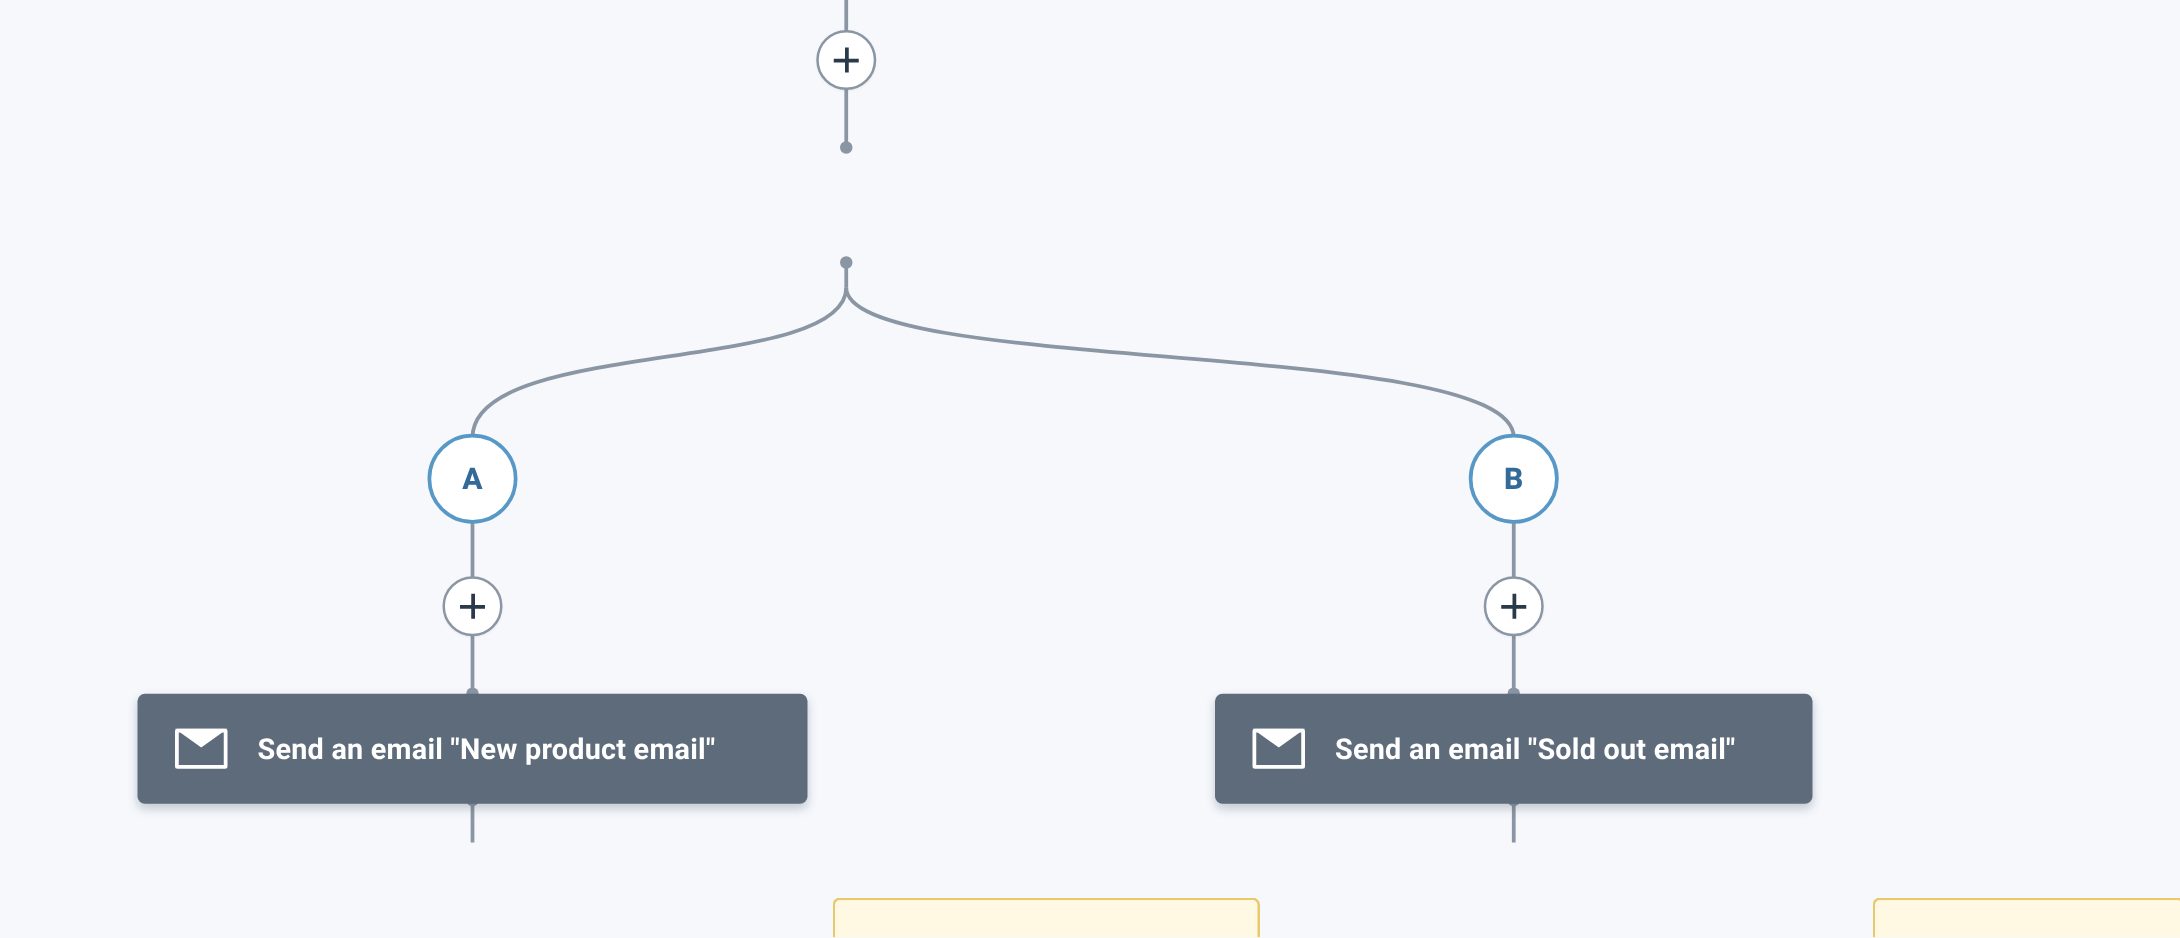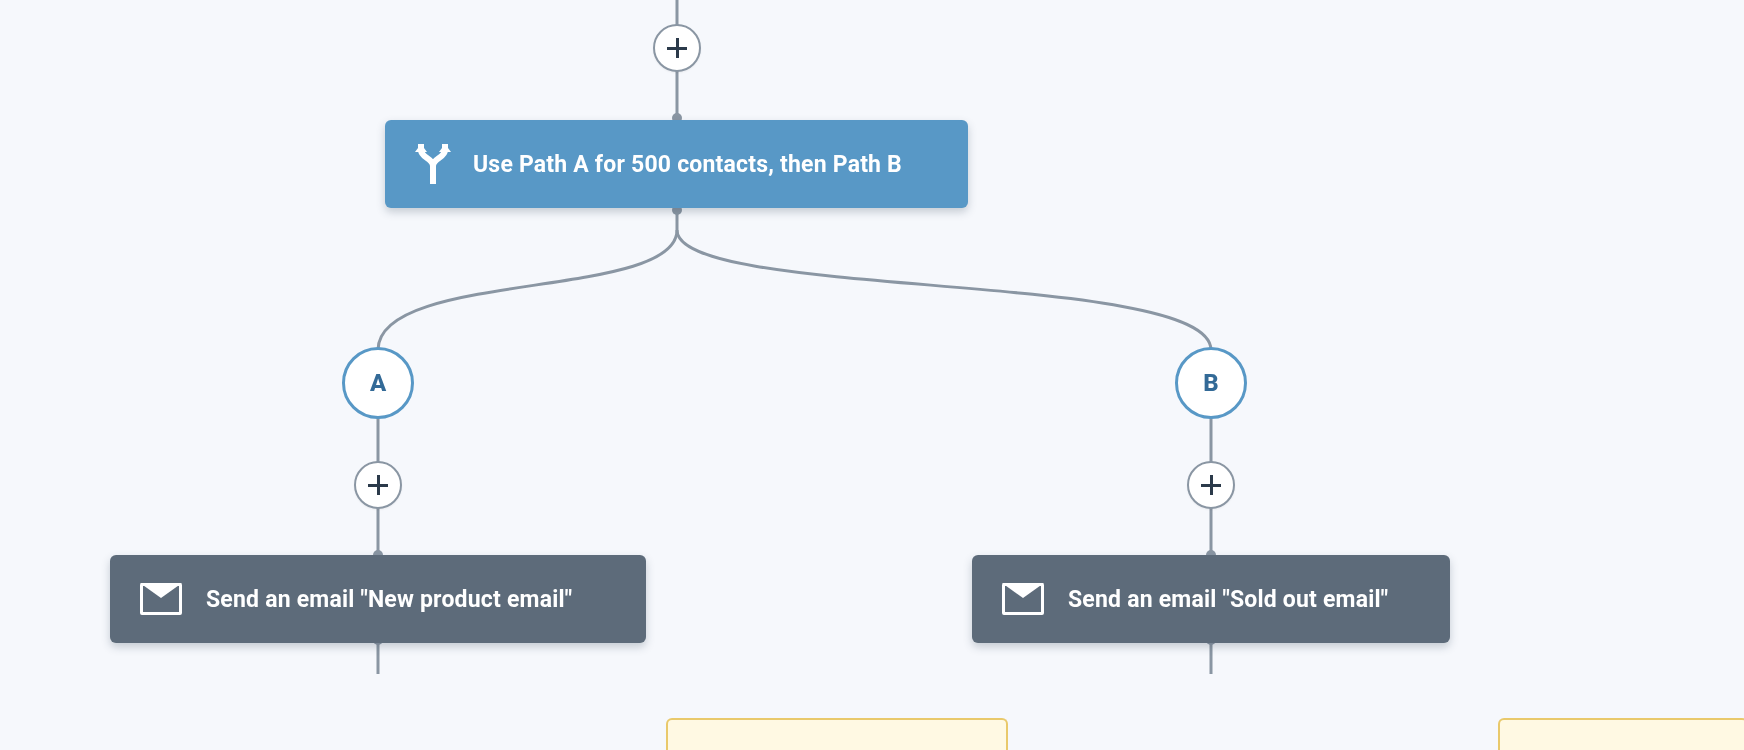--- a/index.html
+++ b/index.html
@@ -55,28 +55,20 @@
 
     <circle class="dot" cx="378" cy="640" r="5"></circle>
     <line class="line" x1="378" y1="640" x2="378" y2="674"></line>
 
     <circle class="dot" cx="1211" cy="640" r="5"></circle>
     <line class="line" x1="1211" y1="640" x2="1211" y2="674"></line>
   </svg>
 
   <div class="plus" style="left:677px;top:48px"></div>
 
-  <div class="split-node">
-    <svg width="36" height="40" viewBox="0 0 36 40">
-      <path d="M18 40 L18 22 C18 14 6 14 6 6 L6 0 M18 22 C18 14 30 14 30 6 L30 0" stroke="#fff" stroke-width="6" fill="none" stroke-linecap="round"></path>
-      <path d="M0 8 L6 0 L12 8 Z" fill="#fff"></path>
-      <path d="M24 8 L30 0 L36 8 Z" fill="#fff"></path>
-    </svg>
-    <span class="label">Use Path A for 500 contacts, then Path B</span>
-  </div>
 
   <div class="path-badge" style="left:378px;top:383px">
     <span>A</span>
   </div>
 
   <div class="path-badge" style="left:1211px;top:383px">
     <span>B</span>
   </div>
 
   <div class="plus" style="left:378px;top:485px"></div>

